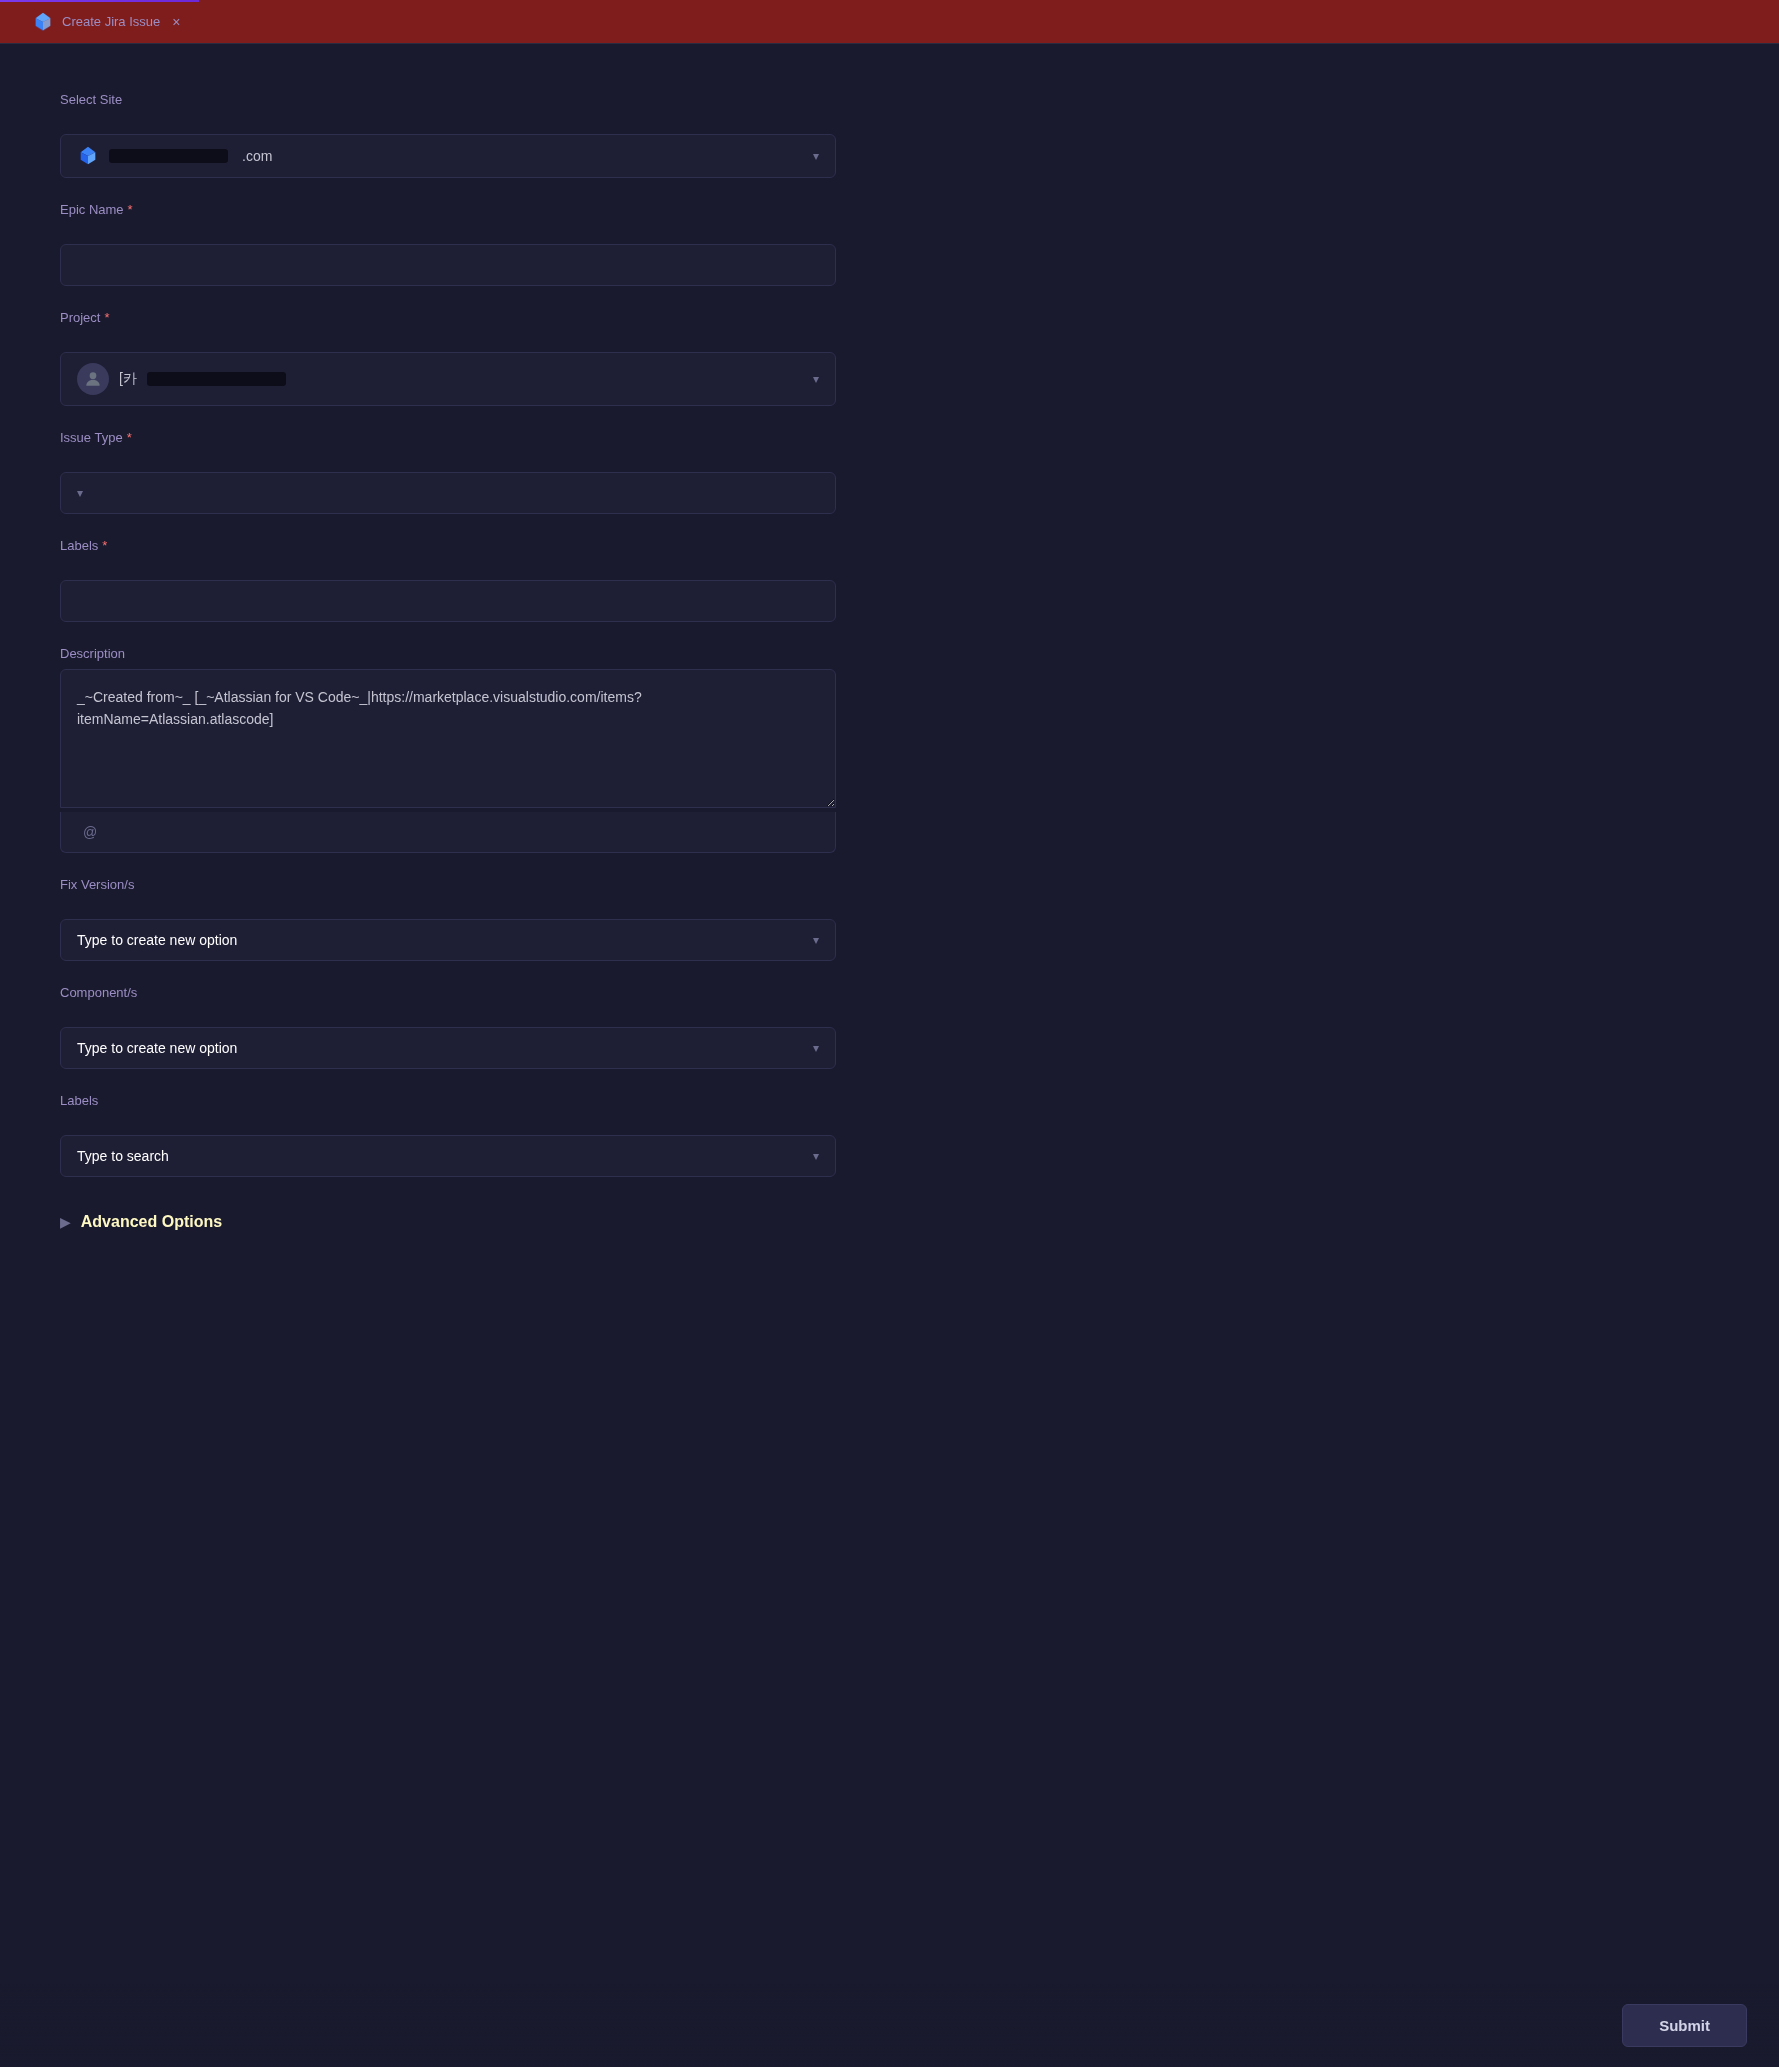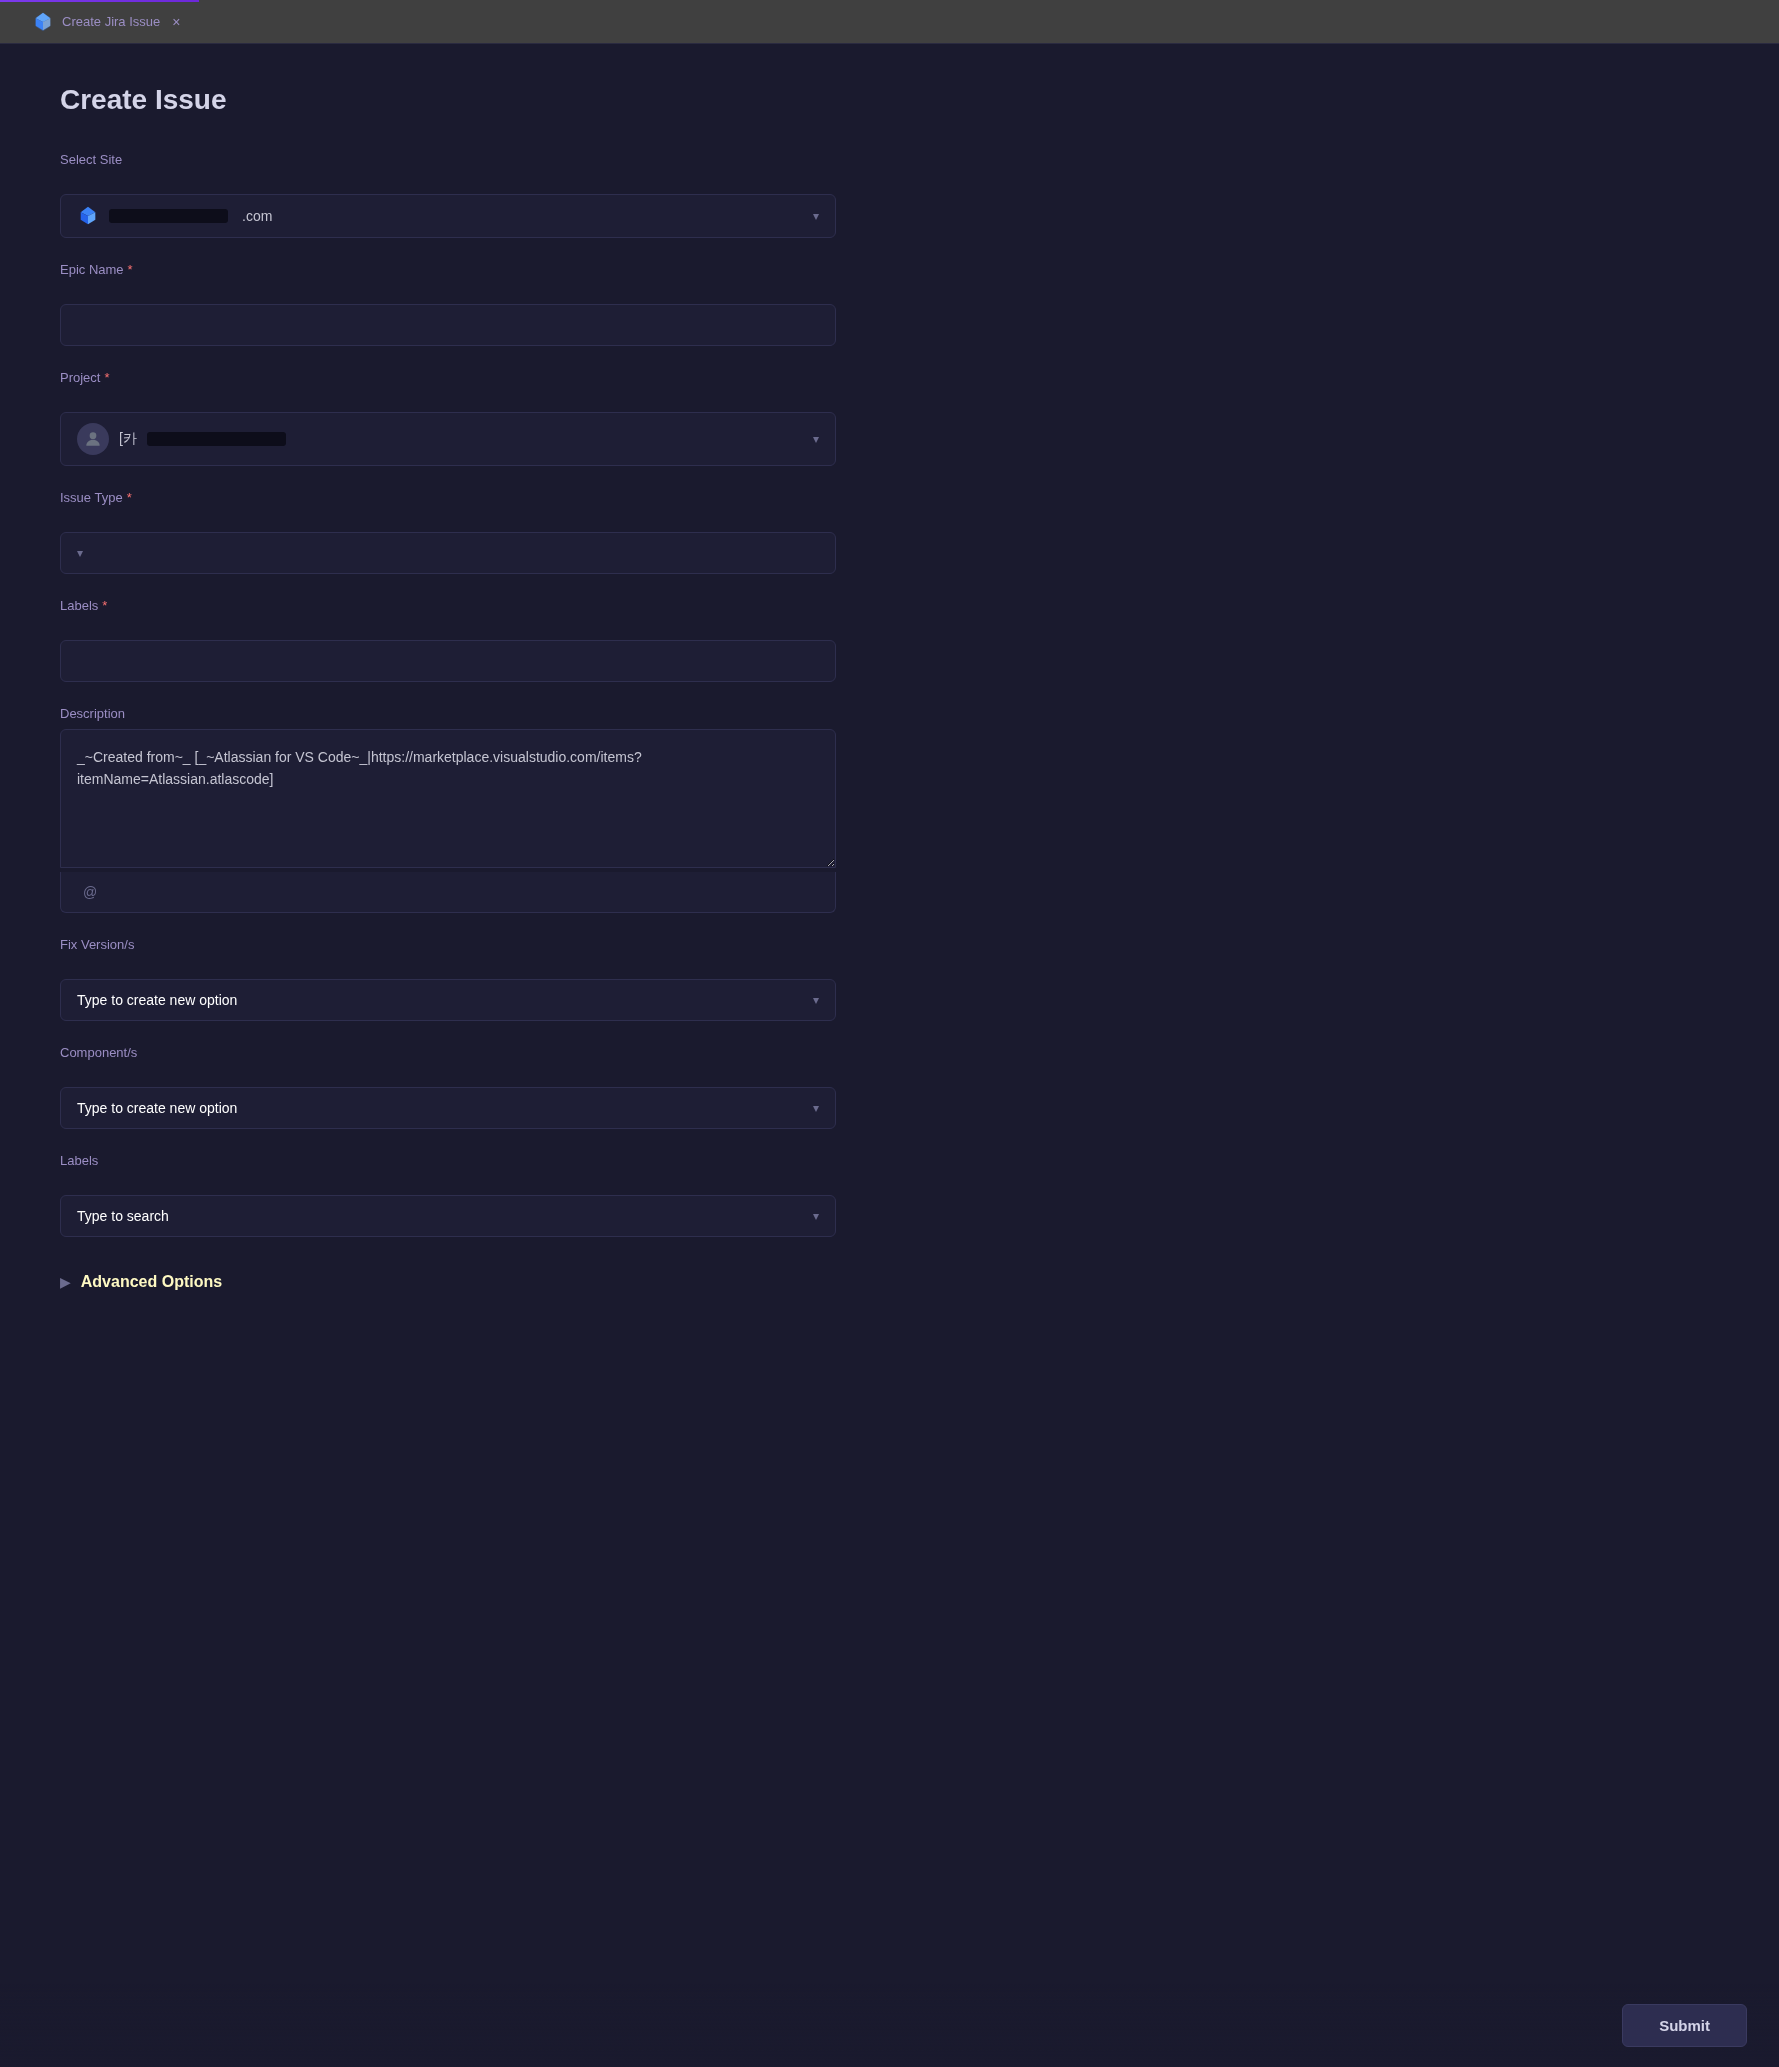--- a/index.html
+++ b/index.html
@@ -13,21 +13,21 @@
       font-family: -apple-system, BlinkMacSystemFont, 'Segoe UI', sans-serif;
       color: #c5c5d2;
       width: 1779px;
       min-height: 2068px;
       overflow-x: hidden;
     }
 
     .tab-bar {
       display: flex;
       align-items: center;
-      background-color: #404040;
+      background-color: #7f1d1d;
       padding: 0 16px;
       height: 44px;
       border-bottom: 1px solid #2a2a40;
       position: relative;
     }
 
     .tab-bar::after {
       content: '';
       position: absolute;
       top: 0;
@@ -257,21 +257,20 @@
       <path d="M4 8v8l8 5V12L4 8z" fill="#3b82f6"></path>
       <path d="M20 8v8l-8 5V12l8-4z" fill="#93c5fd" opacity="0.7"></path>
     </svg>
     <span>Create Jira Issue</span>
     <span class="tab-close">×</span>
   </div>
 </div>
 
 <div class="main-content">
 
-  <h1 class="page-title">Create Issue</h1>
 
   <div class="form-group">
     <div class="form-label">Select Site</div>
     <div class="form-select">
       <div class="select-left">
         <svg class="jira-logo-icon" viewBox="0 0 24 24">
           <path d="M12 2L4 8l8 4 8-4-8-6z" fill="#3b82f6"></path>
           <path d="M4 8v8l8 5V12L4 8z" fill="#2563eb"></path>
           <path d="M20 8v8l-8 5V12l8-4z" fill="#60a5fa"></path>
         </svg>

